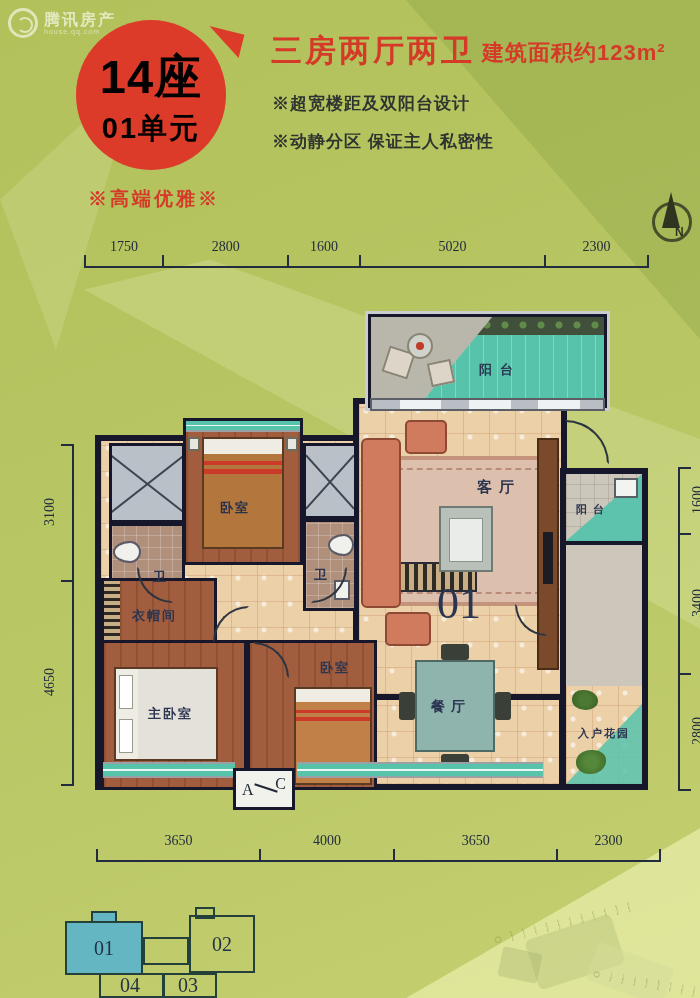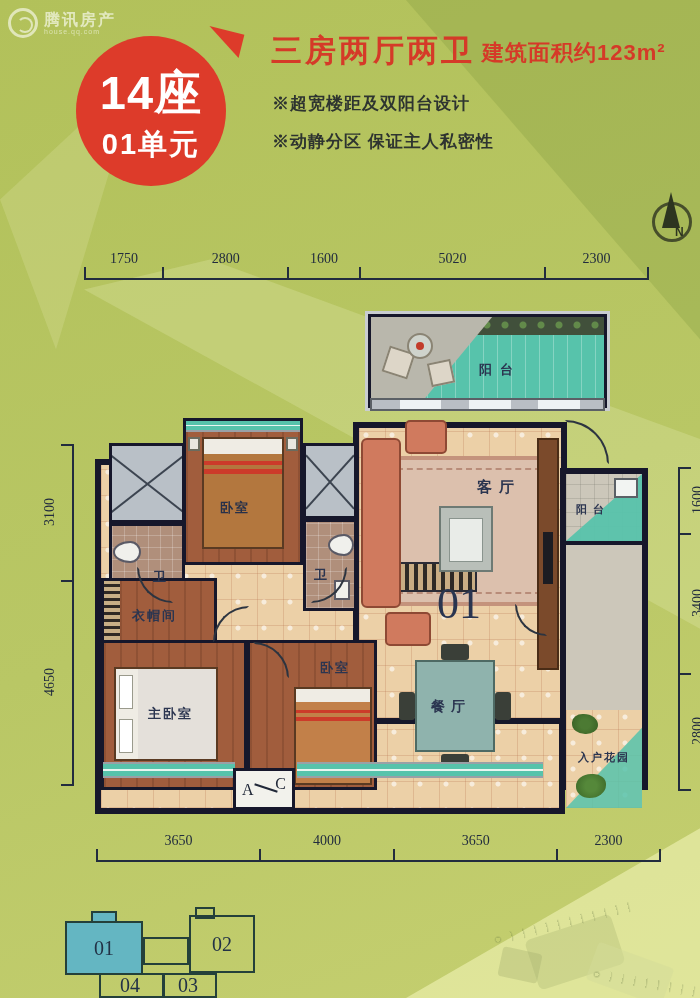--- a/index.html
+++ b/index.html
@@ -21,22 +21,22 @@
 
   
   .wm{position:absolute;left:8px;top:8px;display:flex;align-items:center;gap:6px;opacity:.75;z-index:9;}
   .wm-logo{width:30px;height:30px;border-radius:50%;border:3px solid rgba(250,252,240,.85);position:relative;}
   .wm-logo::after{content:"";position:absolute;left:6px;top:6px;width:12px;height:12px;border-radius:50%;
      border:2.5px solid rgba(250,252,240,.85);border-left-color:transparent;}
   .wm-brand{color:rgba(250,252,240,.9);font-size:16px;font-weight:bold;letter-spacing:2px;line-height:16px;}
   .wm-site{color:rgba(250,252,240,.75);font-size:7px;letter-spacing:1px;}
 
   
-  .bubble{position:absolute;left:76px;top:36px;width:150px;height:150px;border-radius:50%;
-          background:#dd3b2a;color:#ffffff;text-align:center;z-index:5;}
+  .bubble{position:absolute;left:76px;top:20px;width:150px;height:150px;border-radius:50%;
+          background:#dd3b2a;color:#000000;text-align:center;z-index:5;}
   .bubble-tail{position:absolute;left:206px;top:30px;width:0;height:0;border-style:solid;
           border-width:0 36px 24px 0;border-color:transparent #dd3b2a transparent transparent;
           transform:rotate(14deg);z-index:4;}
   .bubble-l1{margin-top:26px;font-size:47px;font-weight:bold;letter-spacing:1px;}
   .bubble-l2{font-size:29px;font-weight:bold;letter-spacing:2px;}
   .h-title{position:absolute;left:271px;top:30px;font-size:31px;font-weight:bold;color:var(--red);letter-spacing:3px;}
   .h-area{position:absolute;left:482px;top:38px;font-size:22px;font-weight:bold;color:var(--red);letter-spacing:1px;}
   .feat{position:absolute;font-size:17px;font-weight:bold;color:#2e3430;letter-spacing:1px;}
   .f0{left:272px;top:92px;} .f1{left:486px;top:92px;} .f2{left:272px;top:130px;}
   .tagline{position:absolute;left:88px;top:186px;font-size:19px;font-weight:bold;color:var(--red);letter-spacing:3px;}
@@ -68,21 +68,21 @@
   .vdim.vright .dimnum{position:absolute;top:50%;right:-22px;width:60px;margin-top:-9px;transform:rotate(-90deg);text-align:center;}
 
   
   .plan{position:absolute;left:85px;top:310px;width:565px;height:500px;}
   .room{position:absolute;border:3px solid var(--wall);}
   .thick{border-width:6px;}
   .tile{background-color:#ecd0a7;background-image:
       radial-gradient(circle at 7px 7px,rgba(255,255,255,.6) 2px,transparent 3px),
       repeating-linear-gradient(0deg,rgba(186,120,84,.28) 0 1px,transparent 1px 26px),
       repeating-linear-gradient(90deg,rgba(186,120,84,.28) 0 1px,transparent 1px 26px);
-      background-size:26px 26px,auto,auto;margin-top:24px;}
+      background-size:26px 26px,auto,auto;}
   .brown{background-color:#a15d3d;background-image:repeating-linear-gradient(90deg,rgba(50,20,8,.16) 0 2px,transparent 2px 16px);}
   .bath{background-color:#b08f7b;background-image:
       repeating-linear-gradient(0deg,rgba(255,255,255,.22) 0 1px,transparent 1px 12px),
       repeating-linear-gradient(90deg,rgba(255,255,255,.22) 0 1px,transparent 1px 12px);}
   .grayf{background-color:#ccc7ba;background-image:
       repeating-linear-gradient(0deg,rgba(120,120,110,.25) 0 1px,transparent 1px 14px),
       repeating-linear-gradient(90deg,rgba(120,120,110,.25) 0 1px,transparent 1px 14px);}
   .tealf{background-color:var(--teal);background-image:repeating-linear-gradient(90deg,rgba(255,255,255,.28) 0 1px,transparent 1px 14px);}
   .rlabel{position:absolute;color:#2b3550;font-weight:bold;font-size:13px;letter-spacing:2px;white-space:nowrap;z-index:6;}
   .winstrip{position:absolute;background:linear-gradient(180deg,var(--teal) 44%,#eaf6f1 44% 56%,var(--teal) 56%);
@@ -120,28 +120,29 @@
 
   <div class="bubble-tail"></div>
   <div class="bubble">
     <div class="bubble-l1">14座</div>
     <div class="bubble-l2">01单元</div>
   </div>
   <div class="h-title">三房两厅两卫</div>
   <div class="h-area">建筑面积约123m²</div>
   <div class="feat f0">※超宽楼距及双阳台设计</div>
   <div class="feat f2">※动静分区 保证主人私密性</div>
+  <div class="tagline">※高端优雅※</div>
 
   <div class="compass">
     <div class="ring"></div>
     <div class="arrow"></div>
     <div class="n">N</div>
   </div>
 
-  <div class="hdim" style="left:85px;top:250px;width:563px;">
+  <div class="hdim" style="left:85px;top:238px;width:563px;">
     <div class="seg" style="flex-grow:1750">
         <span class="dimnum">1750</span>
       </div>
     <div class="seg" style="flex-grow:2800">
         <span class="dimnum">2800</span>
       </div>
     <div class="seg" style="flex-grow:1600">
         <span class="dimnum">1600</span>
       </div>
     <div class="seg" style="flex-grow:4150">

